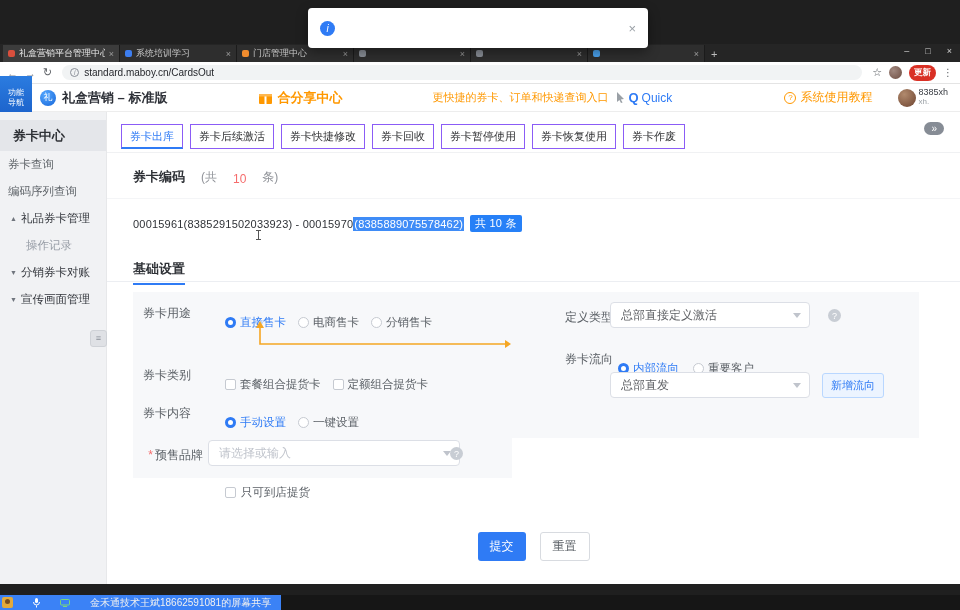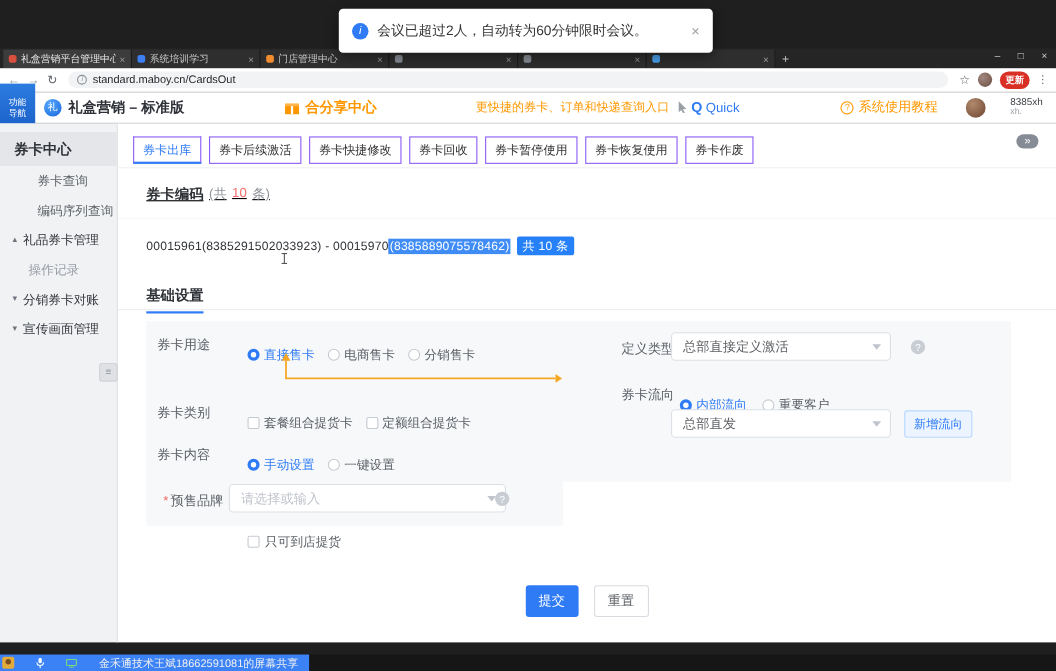--- a/index.html
+++ b/index.html
@@ -55,54 +55,54 @@
   .brand { font-size:13px; font-weight:bold; color:#2e3138; white-space:nowrap; }
   .share-center { display:flex; align-items:center; gap:5px; margin-left:92px; color:#ff9800;
                   font-weight:bold; font-size:13px; white-space:nowrap; }
   .promo { margin-left:90px; color:#ff9800; font-size:11px; white-space:nowrap; }
   .quick-wrap { display:flex; align-items:center; gap:3px; margin-left:8px; color:#2f7bf5; }
   .quick-q { font-size:13px; font-weight:bold; }
   .quick-label { font-size:12px; }
   .tut-wrap { display:flex; align-items:center; gap:4px; margin-left:auto; color:#ff9800; font-size:12px; white-space:nowrap;}
   .help-o { width:12px; height:12px; border-radius:50%; border:1px solid #ff9800; color:#ff9800;
             font-size:8px; line-height:10px; text-align:center; }
-  .user-wrap { display:flex; align-items:center; gap:22px; margin:0 12px 0 26px; }
+  .user-wrap { display:flex; align-items:center; gap:2px; margin:0 12px 0 26px; }
   .user-avatar { width:18px; height:18px; border-radius:50%;
                  background:radial-gradient(circle at 35% 30%,#b18a6d,#6d4330); }
   .user-meta { display:flex; flex-direction:column; line-height:1.1; }
   .user-name { font-size:9px; color:#3a3d43; }
   .user-sub { font-size:8px; color:#9aa0a6; }
 
   
   .sidebar { position:absolute; top:112px; left:0; width:107px; height:472px; background:#f1f2f4;
              border-right:1px solid #e7e8ea; }
   .side-title { margin-top:8px; height:31px; background:#e4e6ea; display:flex; align-items:center;
                 padding-left:13px; font-size:13px; font-weight:bold; color:#2f3237; }
   .side-item { height:27px; display:flex; align-items:center; font-size:11.5px; color:#5f6469;
-               padding-left:34px; }
+               padding-left:8px; }
   .side-item.group { padding-left:10px; color:#33363c; gap:4px; }
   .side-item .arr { font-size:7px; color:#70757d; }
   .side-item.sub { padding-left:26px; }
   .side-item.active { color:#2f7bf5; }
   .side-item.dim { color:#969ca5; }
   .collapse-handle { position:absolute; left:90px; top:330px; width:17px; height:17px; background:#dfe1e5;
                      border:1px solid #cfd2d7; border-radius:3px; color:#8a8f98; font-size:9px;
                      line-height:14px; text-align:center; z-index:3; }
 
   
   .content { position:absolute; top:112px; left:107px; width:853px; height:472px; background:#fff; }
   .ctabs { position:absolute; left:14px; top:12px; display:flex; gap:7px; }
   .ctab { font-size:11px; color:#303133; background:#fff; border:1px solid #8b5cf6; padding:4px 8px;
           white-space:nowrap; }
   .ctab.active { color:#2f7bf5; border-bottom:2px solid #2f7bf5; padding-bottom:3px; }
   .panel-collapse { position:absolute; right:16px; top:10px; background:#868c95; color:#fff;
                     font-size:10px; padding:1px 7px; border-radius:8px; }
   .hr { position:absolute; left:0; right:0; height:1px; background:#f0f1f3; }
   .hr1 { top:40px; } .hr2 { top:86px; background:#f4f5f7; } .hr3 { top:169px; background:#eceef2; }
-  .codes-row { position:absolute; left:26px; top:56px; display:flex; align-items:flex-start; gap:5px;text-decoration:underline; }
+  .codes-row { position:absolute; left:26px; top:56px; display:flex; align-items:flex-end; gap:16px; }
   .codes-title { font-size:13px; font-weight:bold; color:#2f3237; }
   .cnt { font-size:12px; color:#909399; }
   .cnt-num { font-size:12px; color:#f56c6c; }
   .code-line { position:absolute; left:26px; top:103px; font-size:11px; color:#2f3237; letter-spacing:.2px;
                display:flex; align-items:center; }
   .code-sel { background:#3f8cf7; color:#fff; padding:1px 1px; }
   .badge { background:#2680f7; color:#fff; font-size:11px; padding:1px 5px; border-radius:2px; margin-left:6px; }
   .ibeam { position:absolute; left:148px; top:118px; width:7px; height:10px; }
   .ibeam i { position:absolute; left:3px; top:0; width:1px; height:10px; background:#555; }
   .ibeam::before,.ibeam::after { content:""; position:absolute; left:1px; width:5px; height:1px; background:#555; }
@@ -146,21 +146,20 @@
   .share-avatar { width:11px; height:11px; background:#e2a93b; border-radius:2px; position:relative; }
   .share-avatar::after { content:""; position:absolute; left:3px; top:2px; width:5px; height:5px;
                          border-radius:50%; background:#7a4e1f; }
   .share-text { font-size:10px; color:#f0f0f0; white-space:nowrap; }
 </style>
 </head>
 <body>
 
 <div class="toast">
   <span class="toast-ic">i</span>
-  <span class="toast-text">会议已超过2人，自动转为60分钟限时会议。</span>
   <span class="toast-close">×</span>
 </div>
 
 <div class="tabstrip">
   <div class="tab active">
     <span class="fav" style="background: rgb(217, 79, 61);"></span>
     <span class="tab-label">礼盒营销平台管理中心</span>
     <span class="tab-x">×</span>
   </div>
   <div class="tab">

